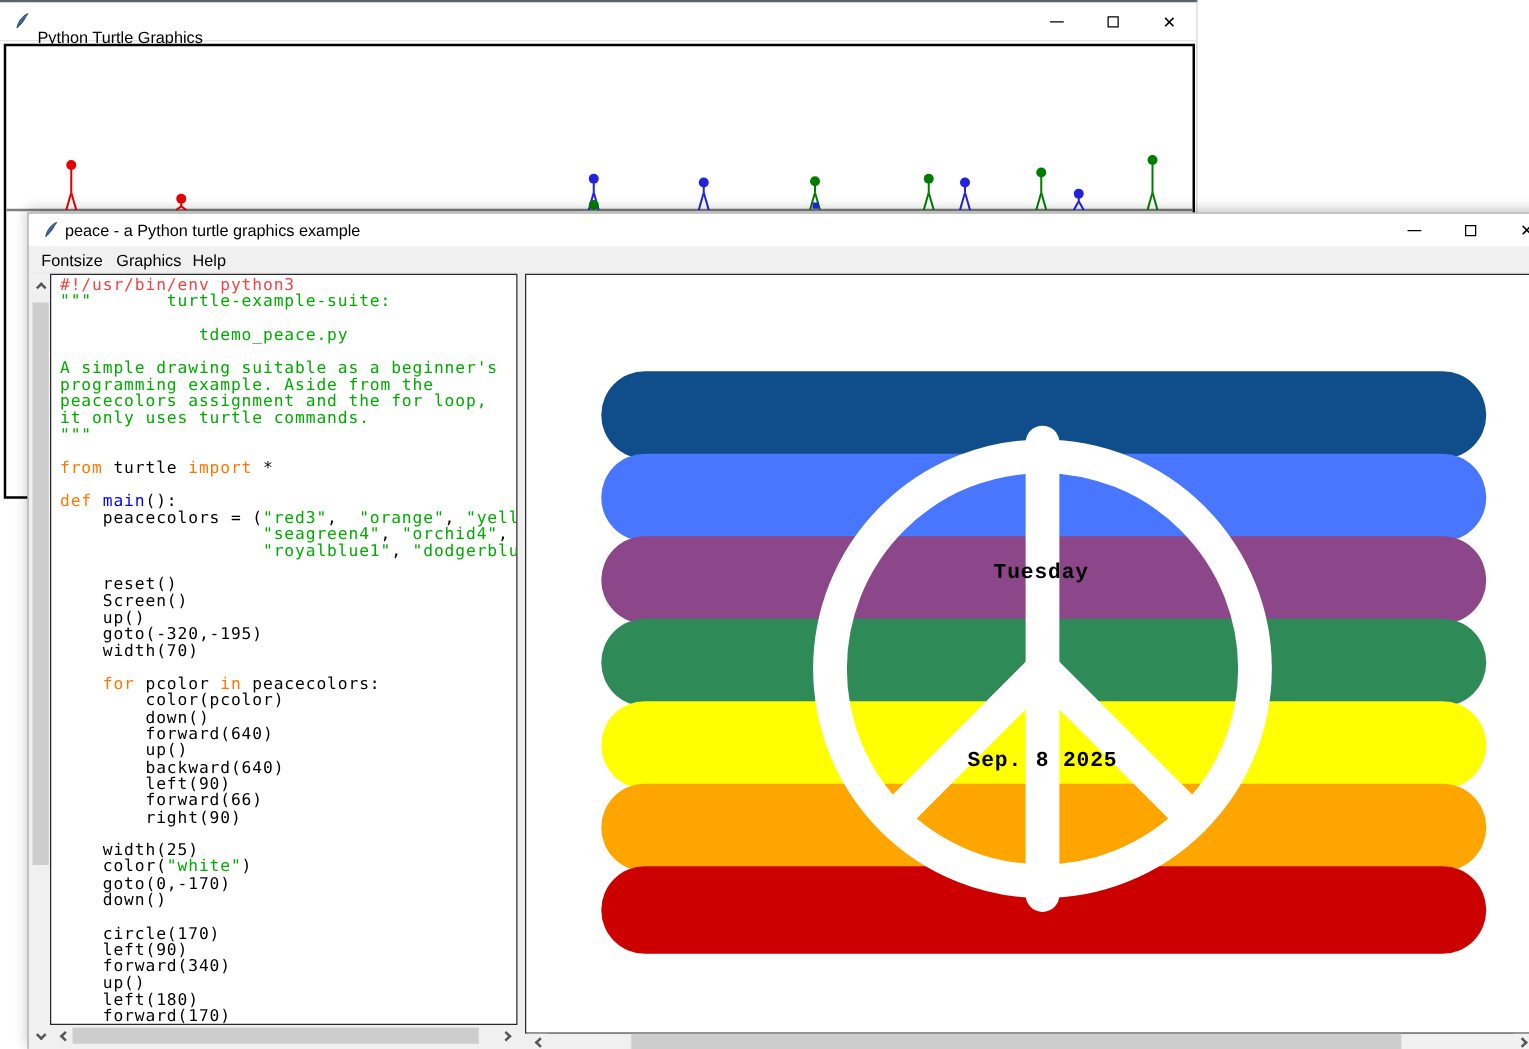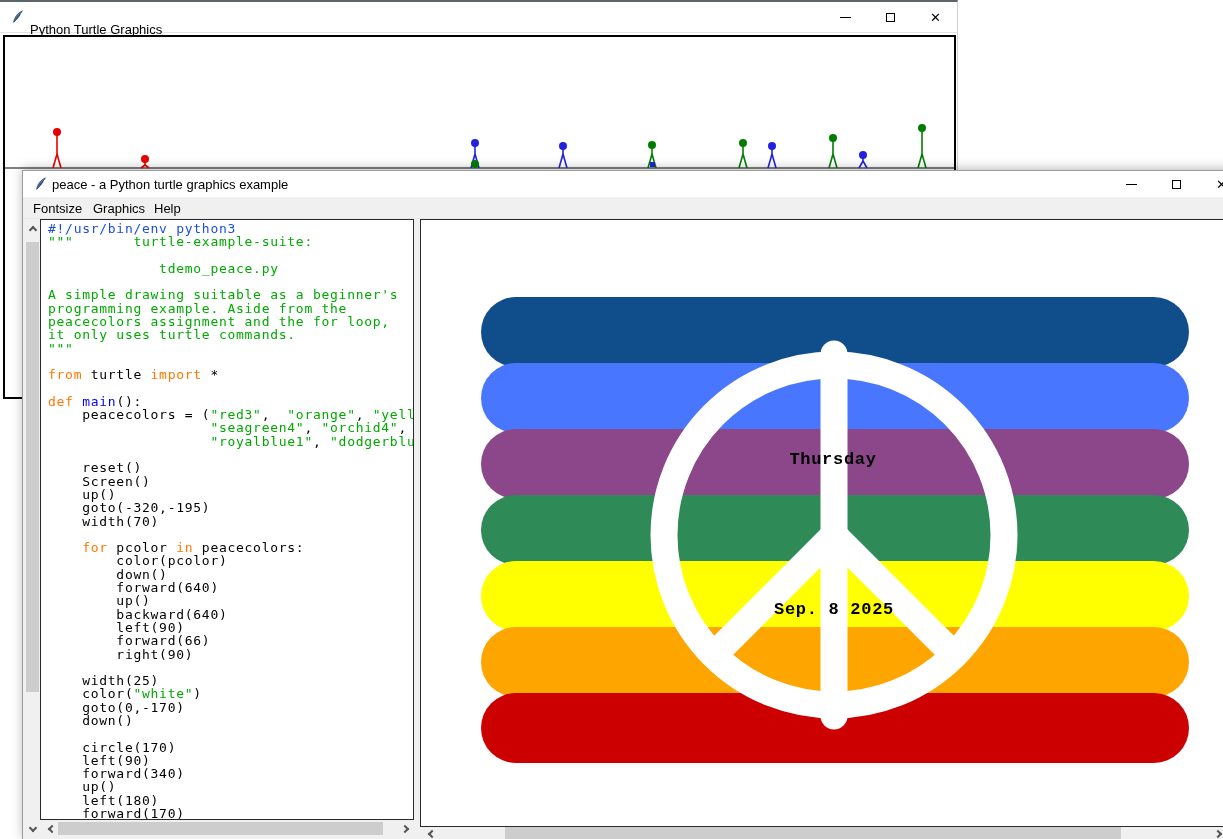--- a/index.html
+++ b/index.html
@@ -49,21 +49,21 @@
   .chev.right { transform:rotate(-45deg); margin-right:3px; }
 
   
   #left-vscroll { left:2px; top:1px; width:15px; height:618px; }
   #code-area { position:absolute; left:17px; top:0; width:374px; height:601px; background:#fff;
                border:1px solid #2a2a2a; border-bottom:1px solid #2a2a2a; overflow:hidden; }
   #code-text { position:absolute; left:7px; top:2px; white-space:pre;
                font-family:"DejaVu Sans Mono", monospace; font-size:13px;
                line-height:13.3px; letter-spacing:0.72px; }
   .code-line { height:13.3px; }
-  .tok-com { color:#1d4ed8;text-align:center; }
+  .tok-com { color:#ef4444;text-align:center; }
   .tok-str { color:#00aa00; }
   .tok-kw  { color:#ff7700; }
   .tok-fn  { color:#0000ff; }
   .tok-txt { color:#000000; }
   #left-hscroll { left:17px; top:602px; width:374px; height:19px; }
 
   
   #canvas-pane { position:absolute; left:397px; top:0; width:810px; height:608px;
                  background:#fff; border:1px solid #2a2a2a; overflow:hidden; }
   .stripe { position:absolute; left:60px; width:708px; height:70px; border-radius:35px; }
@@ -226,21 +226,21 @@
           <div class="stripe" style="top: 473px; background: rgb(205, 0, 0);"></div>
         </div>
       <svg id="peace-svg" width="810" height="608">
         <g stroke="#ffffff" stroke-width="27" fill="none" stroke-linecap="round">
           <circle cx="413" cy="315" r="170"></circle>
           <line x1="413" y1="134" x2="413" y2="496"></line>
           <line x1="413" y1="315" x2="293" y2="435"></line>
           <line x1="413" y1="315" x2="533" y2="435"></line>
         </g>
       </svg>
-      <span class="canvas-label" style="left:412px; top:239px;">Thursday</span>
+      <span class="canvas-label" style="left:412px; top:239px;">Tuesday</span>
       <span class="canvas-label" style="left:413px; top:389px;">Sep. 8 2025</span>
     </div>
 
     <div class="sb-track" id="right-vscroll">
       <span class="sb-btn" style="left:0;top:0;width:15px;height:16px;">
           <i class="chev up"></i>
         </span>
       <span class="sb-thumb" style="left:1px;top:77px;width:13px;height:431px;"></span>
       <span class="sb-btn" style="left:0;top:590px;width:15px;height:16px;">
           <i class="chev down"></i>

